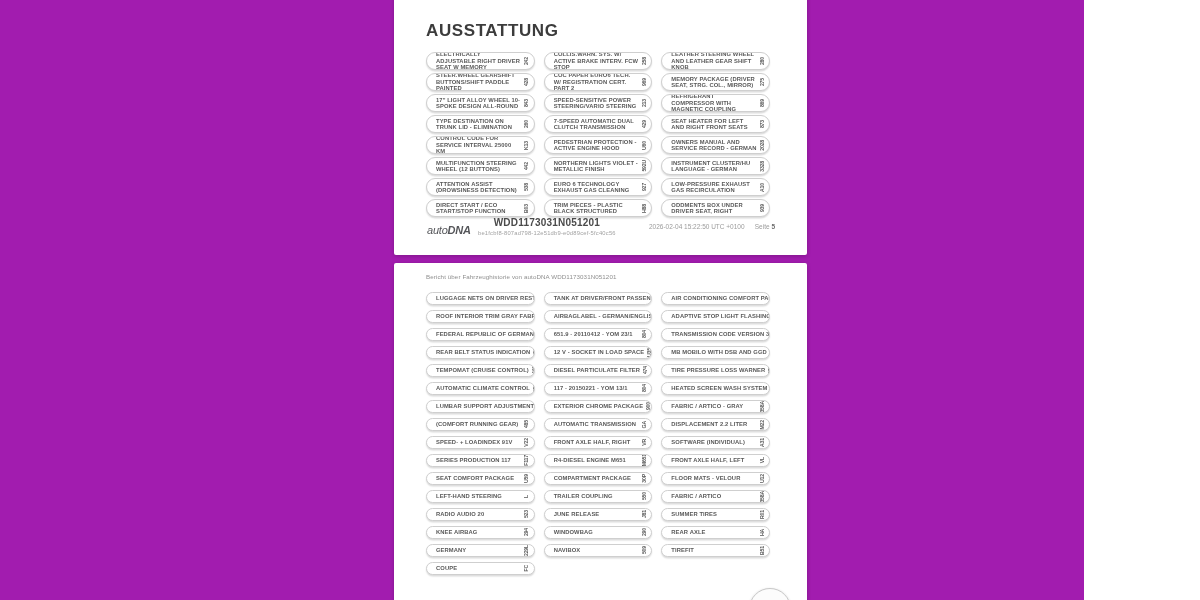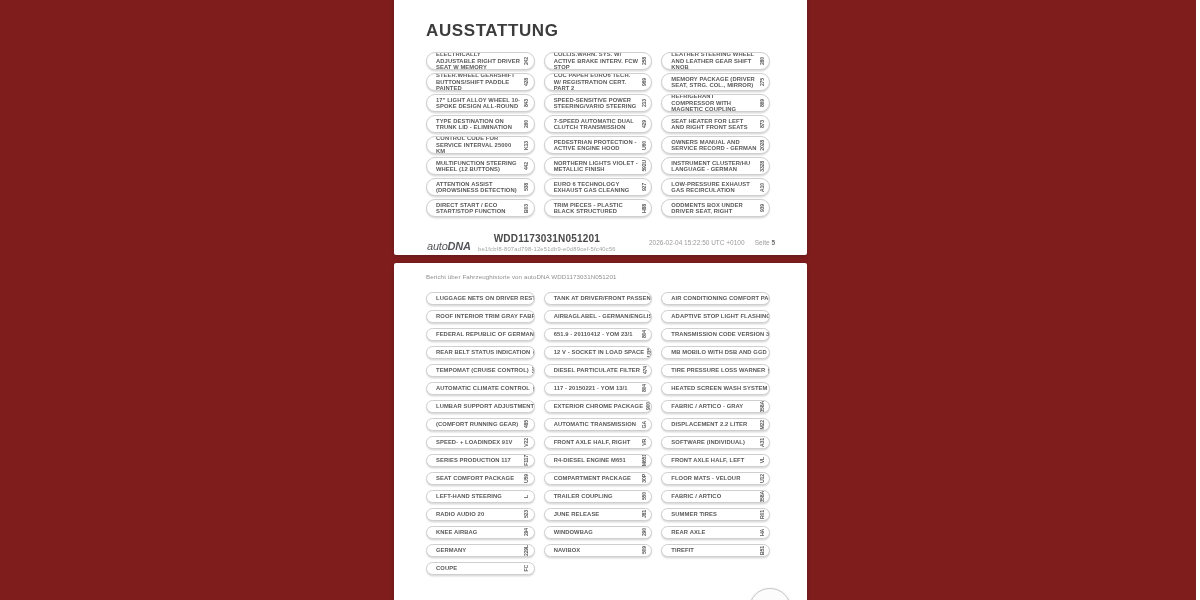--- a/index.html
+++ b/index.html
@@ -1,18 +1,18 @@
 <!DOCTYPE html>
 <html><head>
 <meta charset="utf-8">
 <style>
   * { margin: 0; padding: 0; box-sizing: border-box; }
   html, body { width: 1200px; height: 600px; }
   body { font-family: "Liberation Sans", sans-serif; overflow: hidden; }
-  .canvas { position: relative; width: 1196px; height: 600px; background: #7f1d1d; overflow: hidden; }
+  .canvas { position: relative; width: 1084px; height: 600px; background: #a21caf; overflow: hidden; }
 
   .page {
     position: absolute; left: 394px; width: 413px; background: #ffffff;
     box-shadow: 0 1px 4px rgba(0,0,0,0.22); border-radius: 2px;
   }
   .page1 { top: -6px; height: 261px; }
   .page2 { top: 263px; height: 400px; }
 
   .page-title {
     margin: 27px 0 0 32px; font-size: 17px; font-weight: 700;
@@ -41,21 +41,21 @@
     padding-right: 3px;
   }
   .grid-p2 .pill-label { white-space: nowrap; }
 
   .pill-code {
     writing-mode: vertical-rl; transform: rotate(180deg);
     font-size: 5.2px; line-height: 1; font-weight: 700; color: #5a5a5a;
     letter-spacing: -0.2px; flex: none;
   }
 
-  .footer { position: absolute; left: 0; right: 0; top: 238px; height: 30px; }
+  .footer { position: absolute; left: 0; right: 0; top: 222px; height: 30px; }
   .logo { position: absolute; left: 33px; top: 8px; font-size: 11px; font-style: italic; color: #55565a; letter-spacing: -0.2px; }
   .logo .logo-auto { font-weight: 400; }
   .logo .logo-dna { font-weight: 700; }
   .vin-block { position: absolute; left: 84px; top: 1px; }
   .vin { font-size: 10px; font-weight: 700; color: #4a4a4a; letter-spacing: 0.2px; text-align: center; }
   .report-id { font-size: 5.8px; color: #a2a2a2; margin-top: 2px; letter-spacing: 0.2px; }
   .timestamp { position: absolute; left: 255px; top: 7px; font-size: 6.5px; color: #9b9b9b; }
   .page-num { position: absolute; right: 32px; top: 7px; font-size: 6.5px; color: #9b9b9b; }
   .page-num b { color: #6d6d6d; }
 

